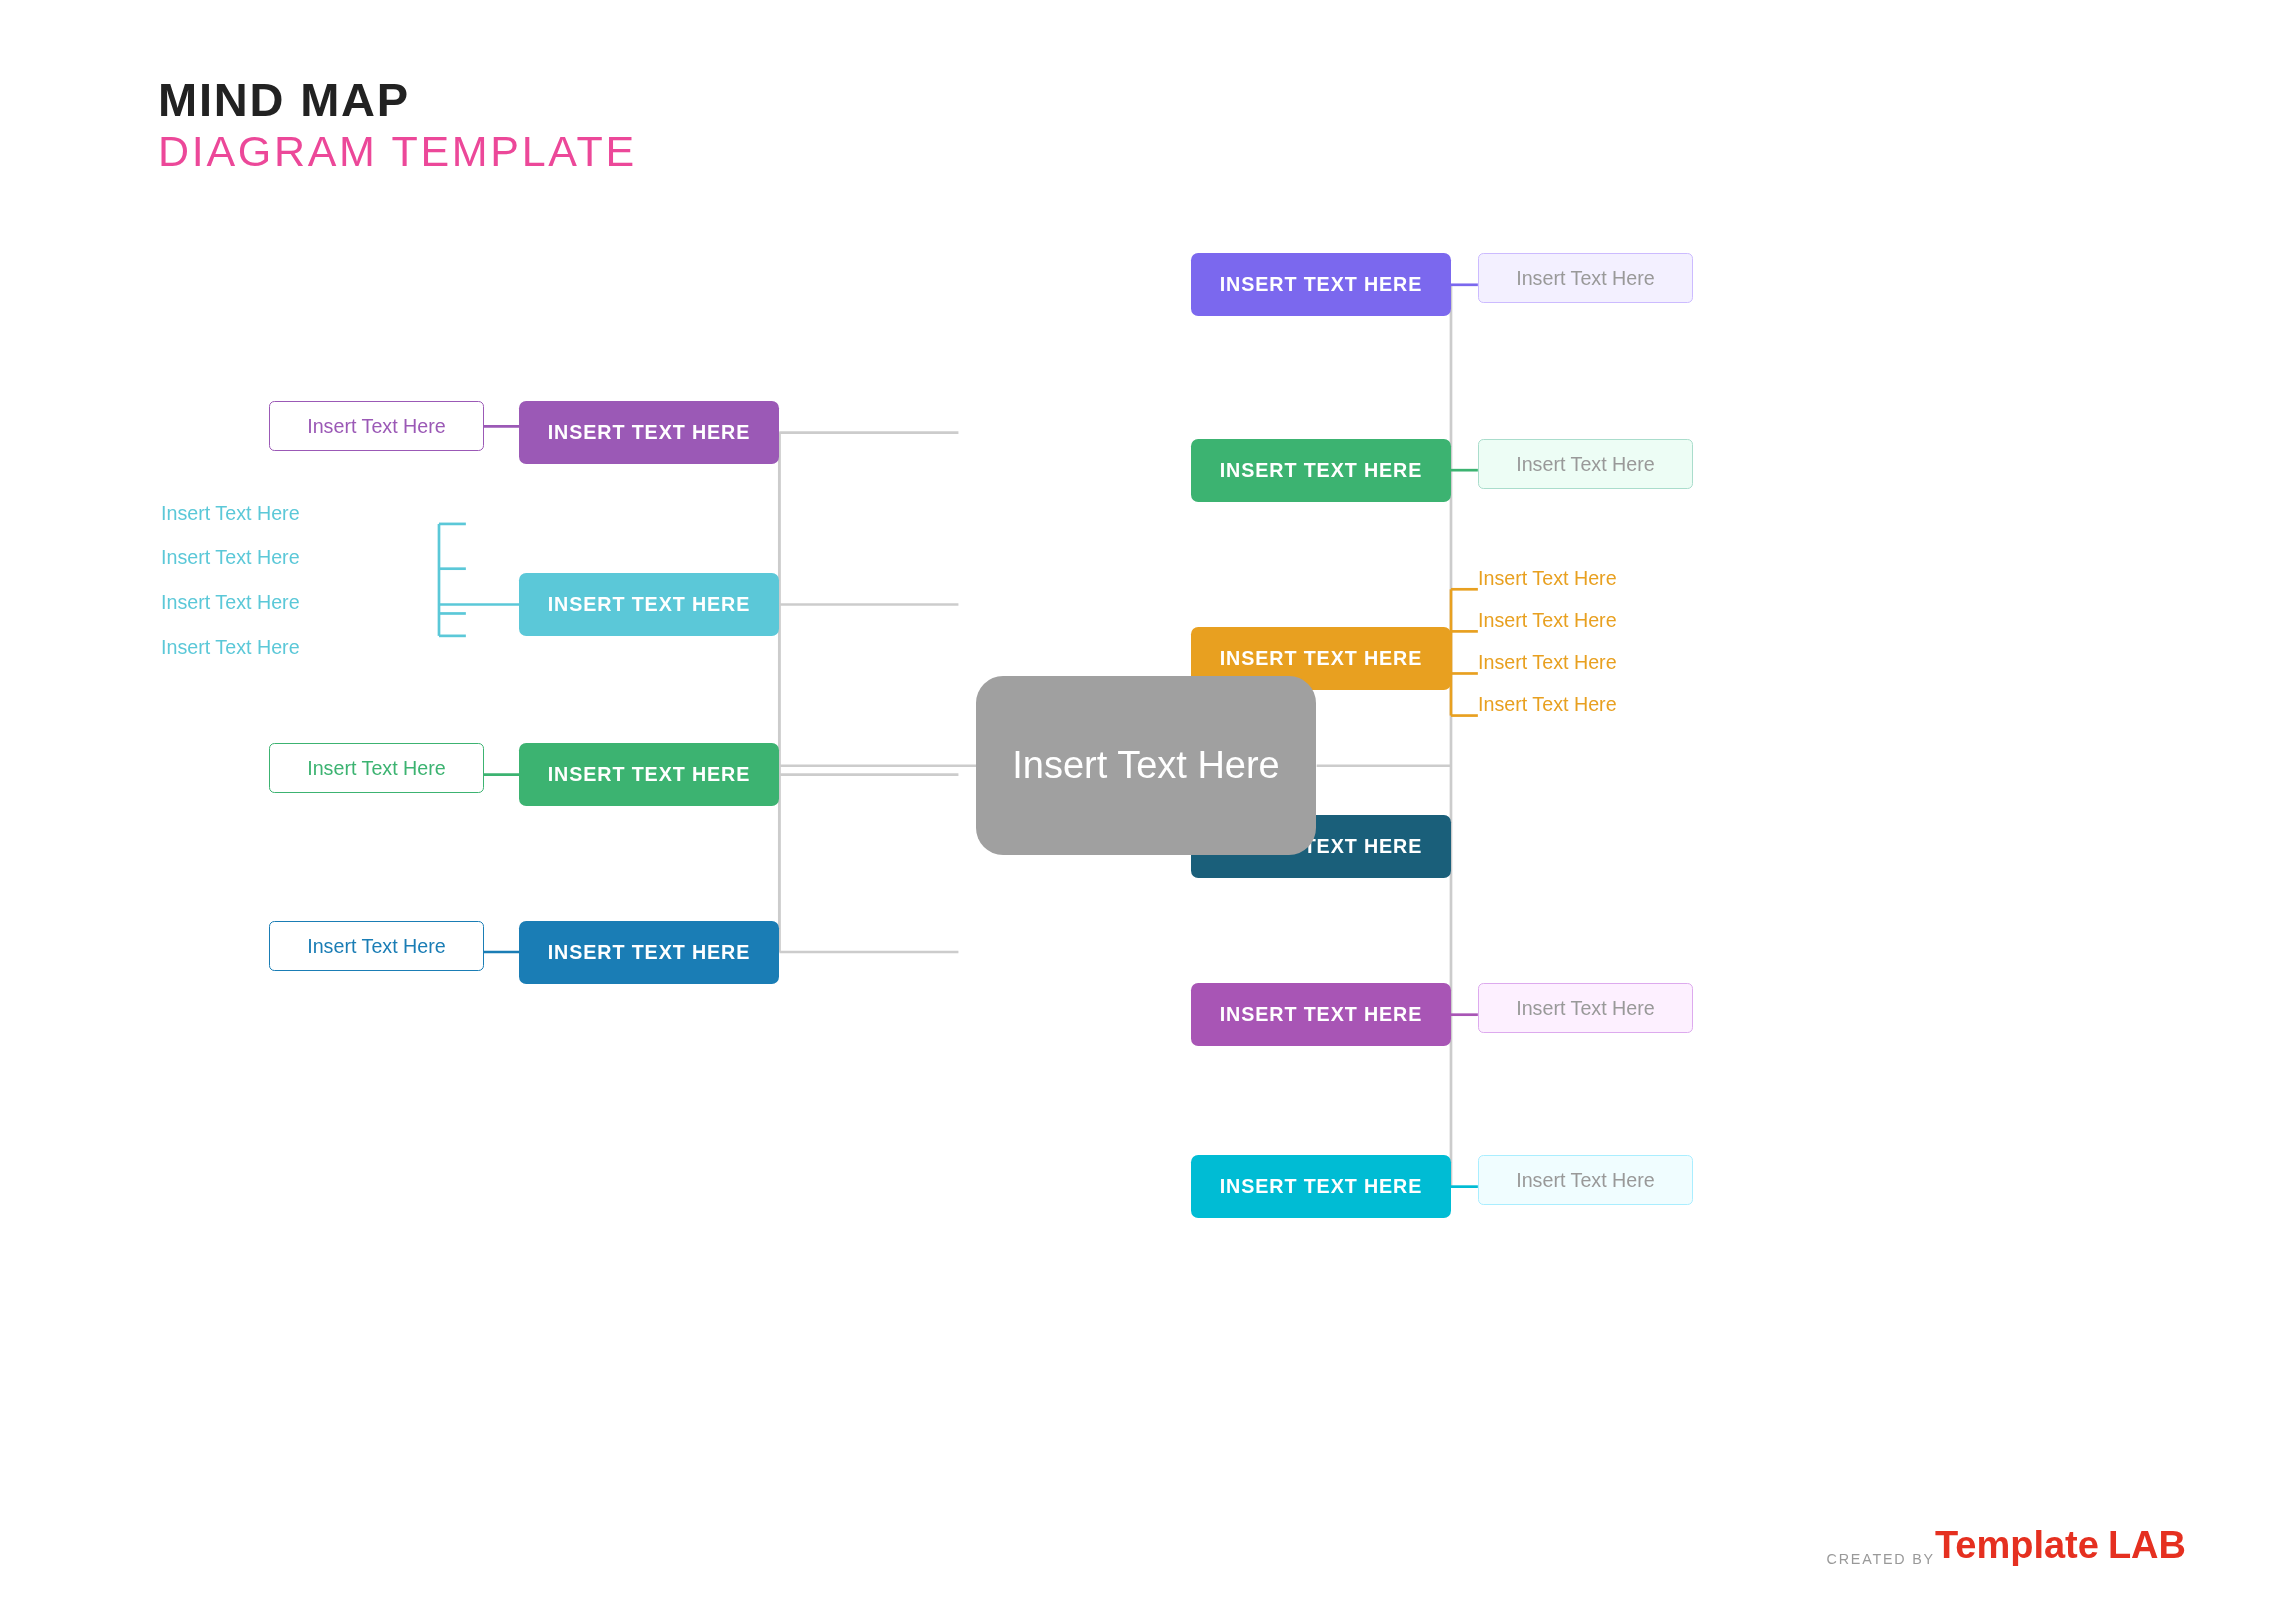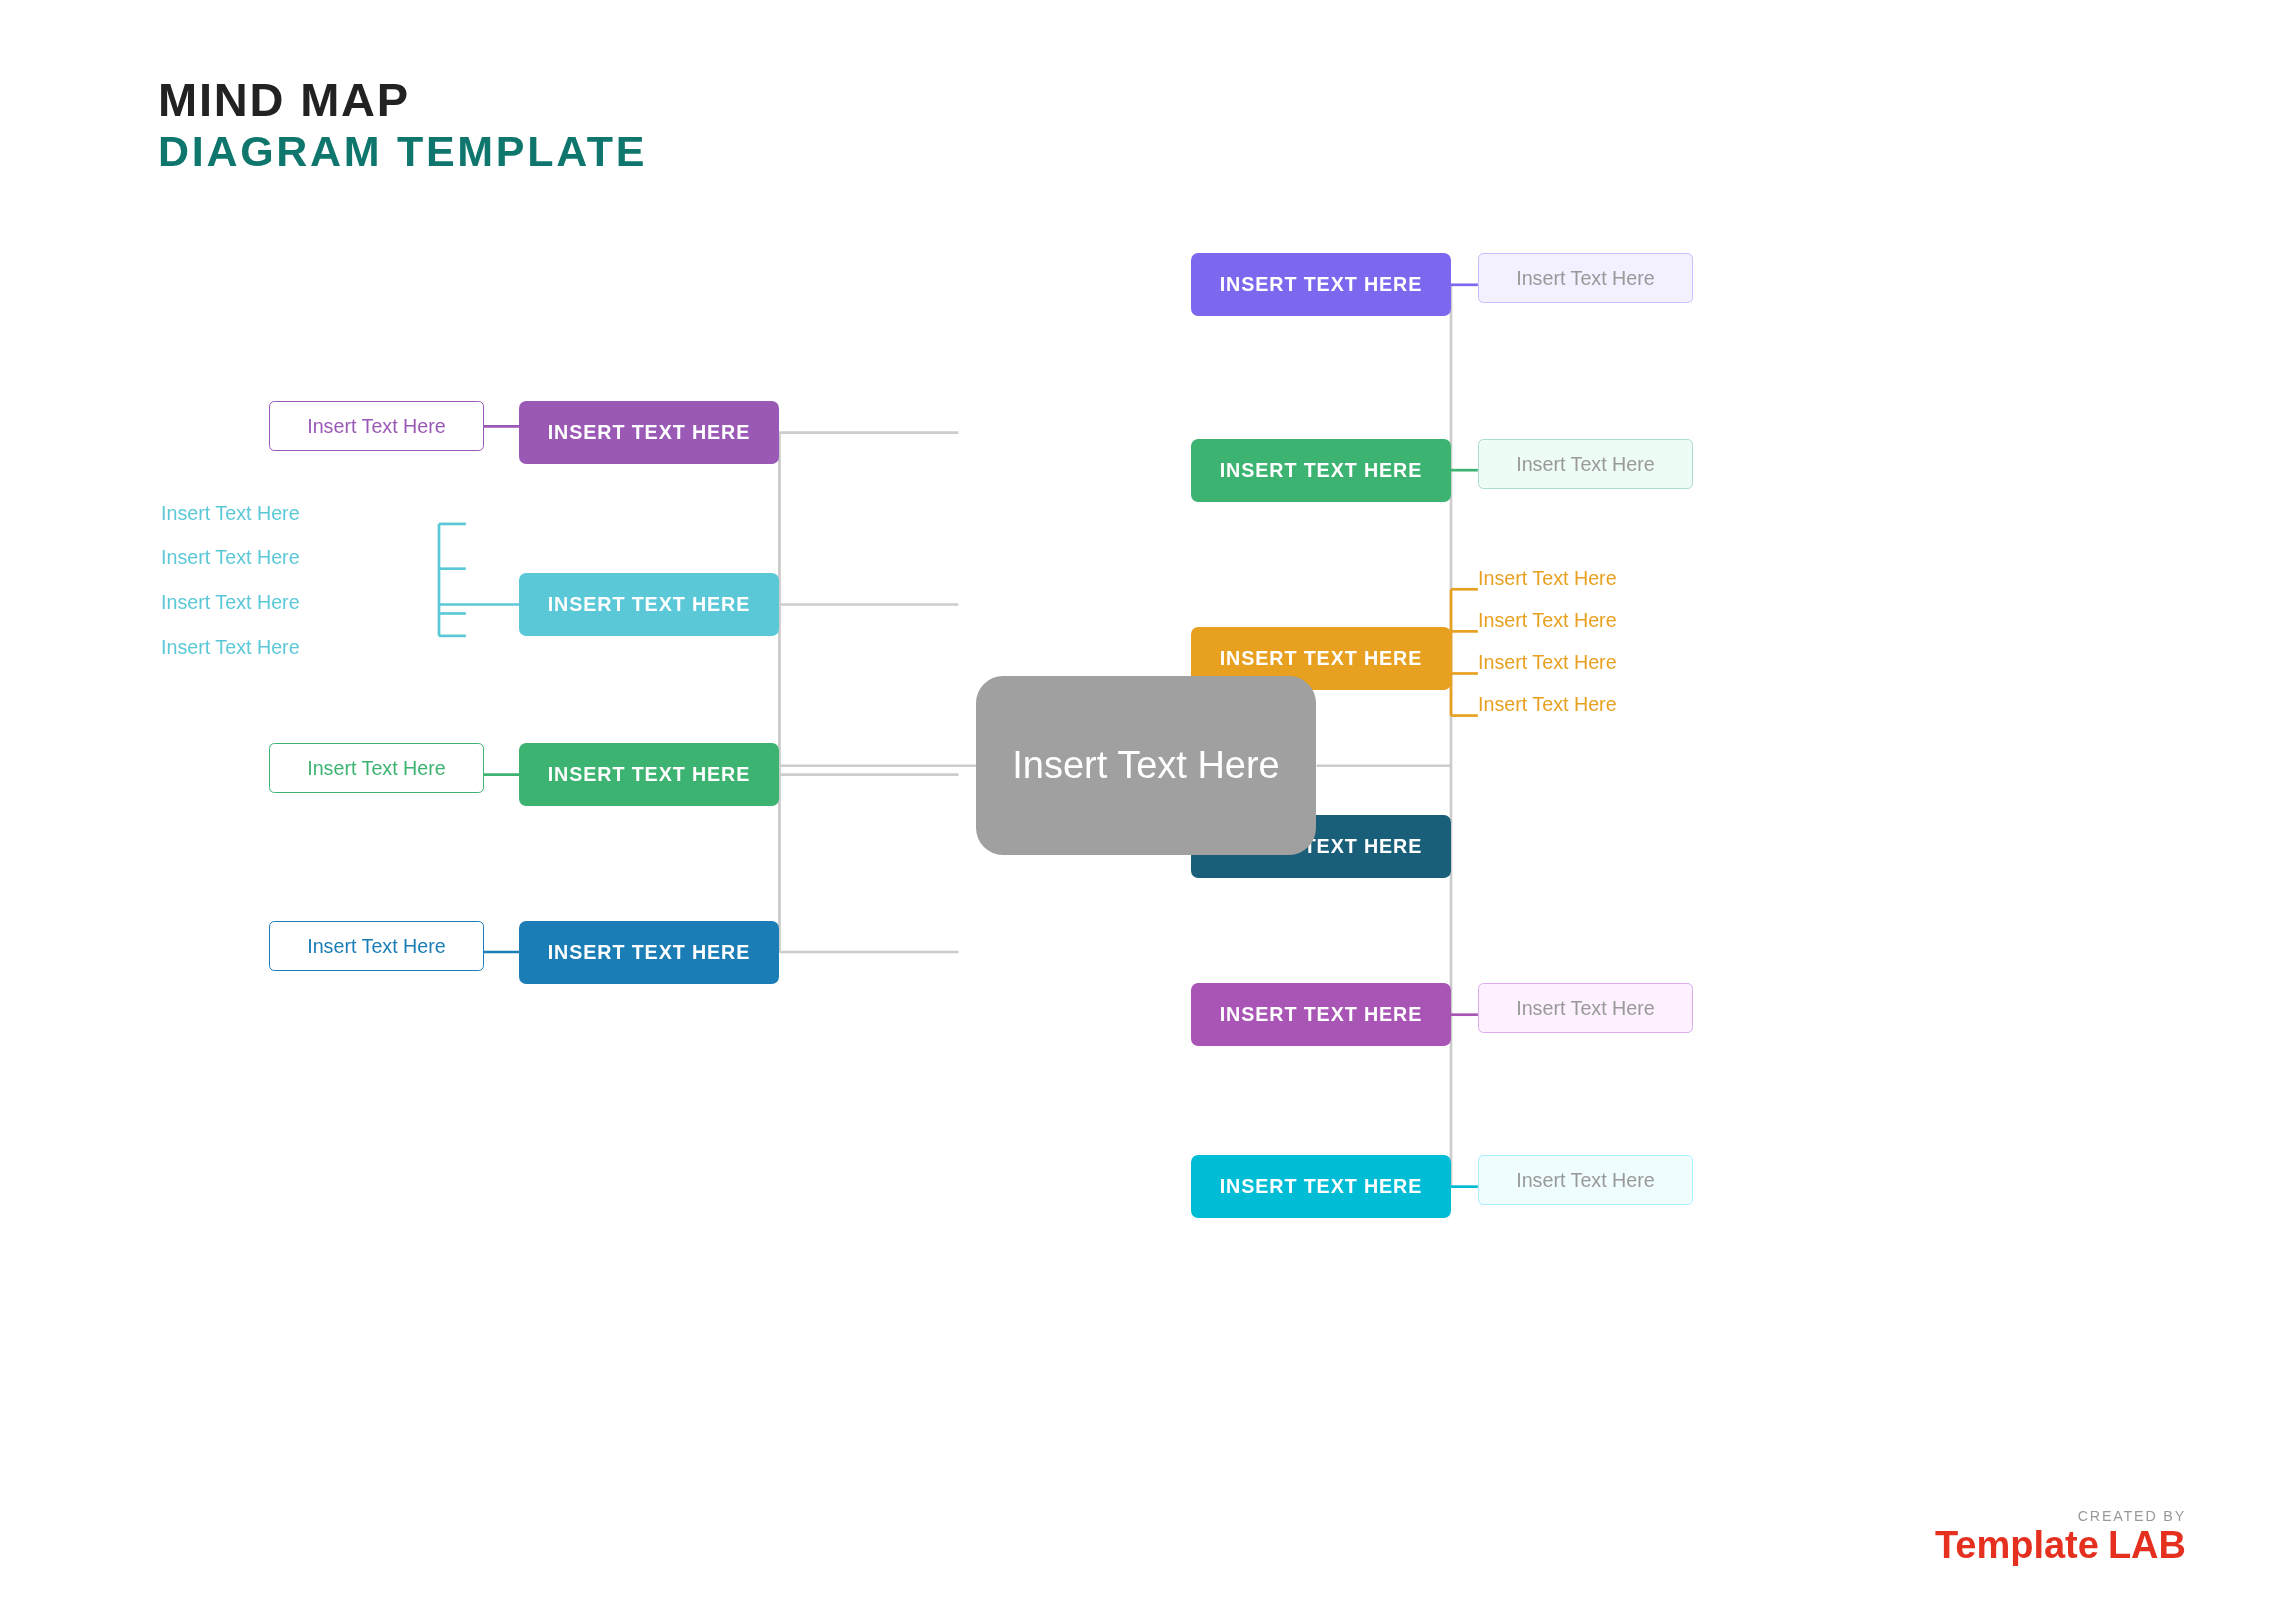--- a/index.html
+++ b/index.html
@@ -26,22 +26,22 @@
       left: 158px;
     }
     .title-main {
       font-size: 47px;
       font-weight: 900;
       color: #222;
       letter-spacing: 1.8px;
     }
     .title-sub {
       font-size: 43px;
-      font-weight: 700;
-      color: #0f766e;
+      font-weight: 400;
+      color: #ec4899;
       letter-spacing: 2.7px;
     }
 
     
     .center-node {
       position: absolute;
       top: 50%;
       left: 50%;
       transform: translate(-50%, -50%);
       width: 340px;
@@ -104,21 +104,20 @@
       font-size: 19.7px;
       font-weight: 400;
     }
 
     
     .branding {
       position: absolute;
       bottom: 54px;
       right: 107px;
       display: flex;
-      flex-direction: column;
       align-items: flex-end;
     }
     .branding-created {
       font-size: 14.3px;
       color: #999;
       letter-spacing: 1.8px;
       text-transform: uppercase;
     }
     .branding-name {
       font-size: 38px;

